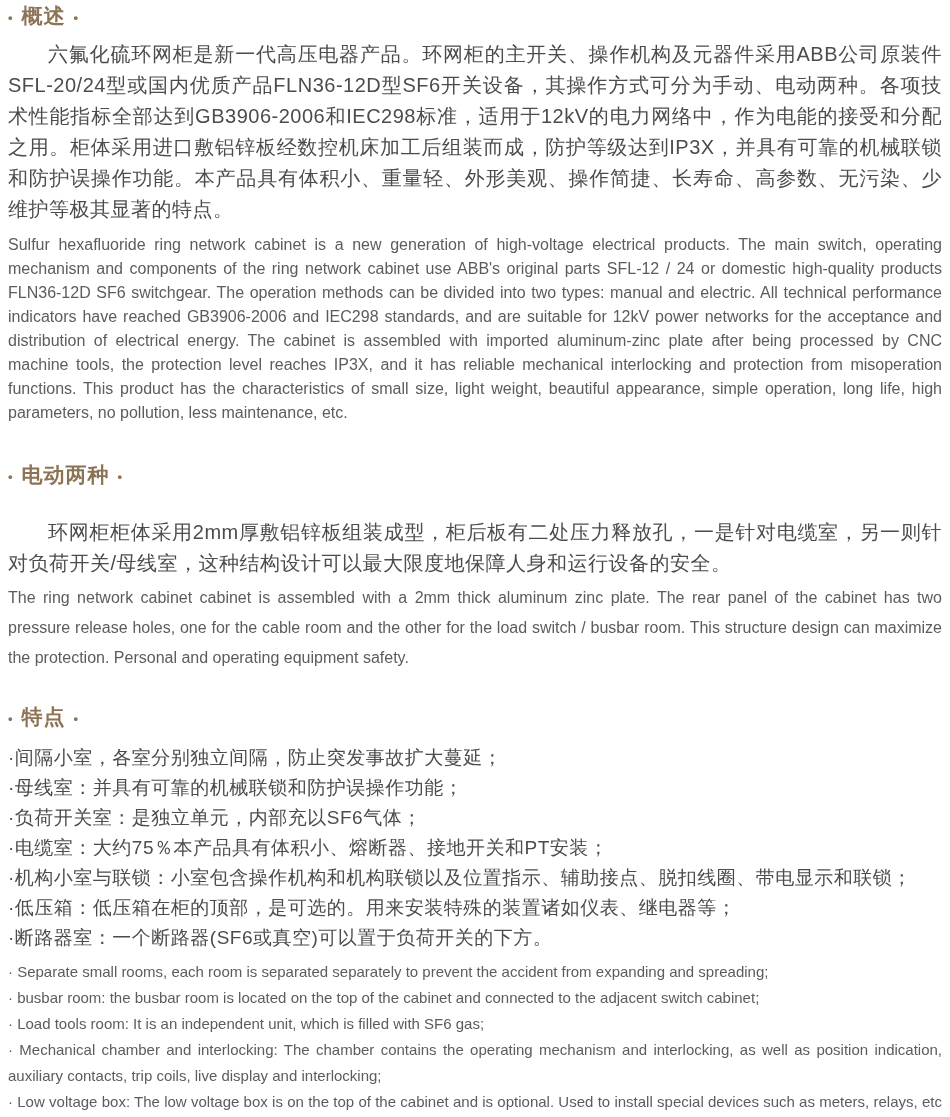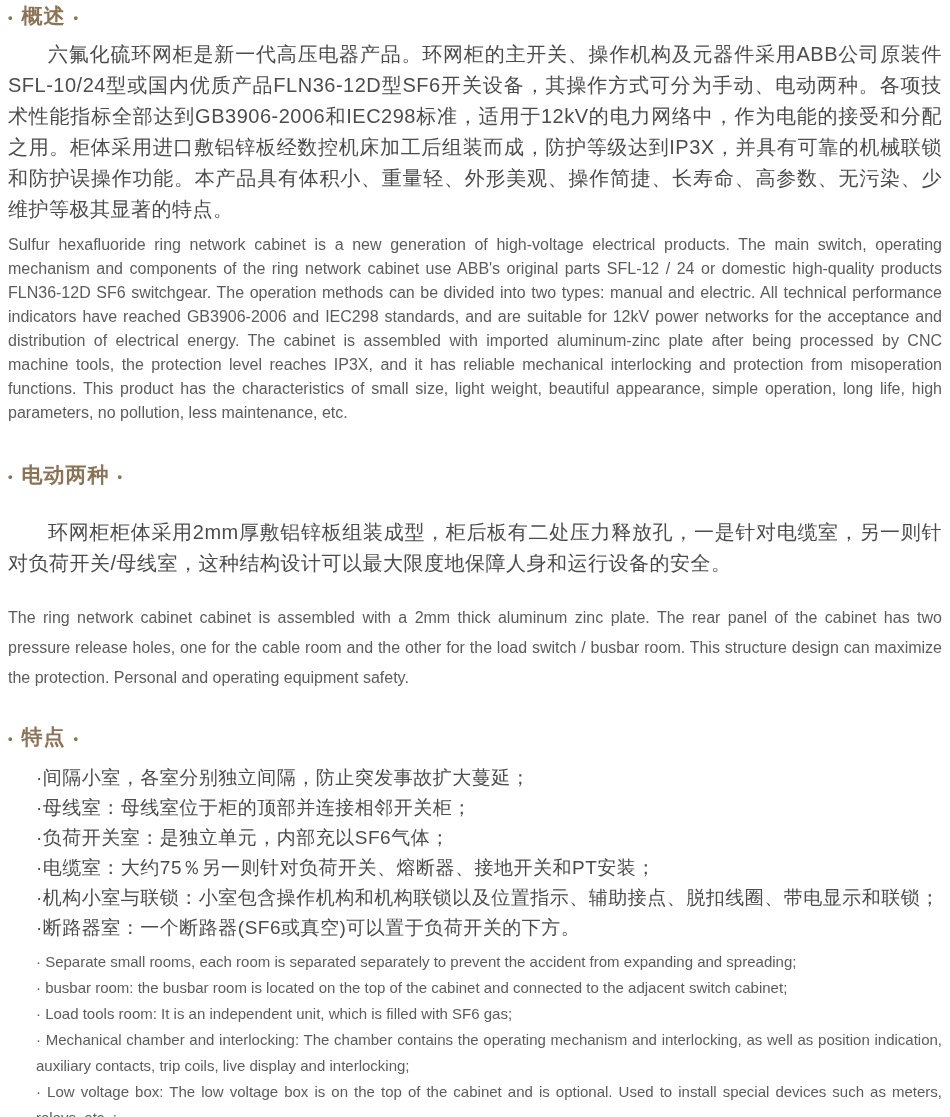--- a/index.html
+++ b/index.html
@@ -43,24 +43,24 @@
   }
   .en-tight { line-height: 24px; }
   .en-loose { line-height: 30px; }
 
   .sec-overview { margin-top: 0; }
   .sec-overview .zh { margin-top: 9px; }
   .sec-overview .en { margin-top: 8px; }
 
   .sec-structure { margin-top: 36px; }
   .sec-structure .zh { margin-top: 28px; }
-  .sec-structure .en { margin-top: 24px; }
+  .sec-structure .en { margin-top: 4px; }
 
   .sec-features { margin-top: 30px; }
-  ul { list-style: none; margin-left: 28px; }
+  ul { list-style: none; }
   .zh-list { margin-top: 12px; }
   .zh-list li {
     color: var(--zh, #4c4c4c);
     font-size: 19px;
     line-height: 30px;
     text-align: justify;
     letter-spacing: 0.5px;
   }
   .en-list { margin-top: 6px; }
   .en-list li {
@@ -74,21 +74,21 @@
 <body>
 
 <main class="page">
 
   <section class="sec sec-overview">
     <h2 class="sec-h">
       <span class="dot">•</span>
       <span class="sec-h-text">概述</span>
       <span class="dot">•</span>
     </h2>
-    <p class="zh para-indent">六氟化硫环网柜是新一代高压电器产品。环网柜的主开关、操作机构及元器件采用ABB公司原装件SFL-10/24型或国内优质产品FLN36-12D型SF6开关设备，其操作方式可分为手动、电动两种。各项技术性能指标全部达到GB3906-2006和IEC298标准，适用于12kV的电力网络中，作为电能的接受和分配之用。柜体采用进口敷铝锌板经数控机床加工后组装而成，防护等级达到IP3X，并具有可靠的机械联锁和防护误操作功能。本产品具有体积小、重量轻、外形美观、操作简捷、长寿命、高参数、无污染、少维护等极其显著的特点。</p>
+    <p class="zh para-indent">六氟化硫环网柜是新一代高压电器产品。环网柜的主开关、操作机构及元器件采用ABB公司原装件SFL-20/24型或国内优质产品FLN36-12D型SF6开关设备，其操作方式可分为手动、电动两种。各项技术性能指标全部达到GB3906-2006和IEC298标准，适用于12kV的电力网络中，作为电能的接受和分配之用。柜体采用进口敷铝锌板经数控机床加工后组装而成，防护等级达到IP3X，并具有可靠的机械联锁和防护误操作功能。本产品具有体积小、重量轻、外形美观、操作简捷、长寿命、高参数、无污染、少维护等极其显著的特点。</p>
     <p class="en en-tight">Sulfur hexafluoride ring network cabinet is a new generation of high-voltage electrical products. The main switch, operating mechanism and components of the ring network cabinet use ABB's original parts SFL-12 / 24 or domestic high-quality products FLN36-12D SF6 switchgear. The operation methods can be divided into two types: manual and electric. All technical performance indicators have reached GB3906-2006 and IEC298 standards, and are suitable for 12kV power networks for the acceptance and distribution of electrical energy. The cabinet is assembled with imported aluminum-zinc plate after being processed by CNC machine tools, the protection level reaches IP3X, and it has reliable mechanical interlocking and protection from misoperation functions. This product has the characteristics of small size, light weight, beautiful appearance, simple operation, long life, high parameters, no pollution, less maintenance, etc.</p>
   </section>
 
   <section class="sec sec-structure">
     <h2 class="sec-h">
       <span class="dot">•</span>
       <span class="sec-h-text">电动两种</span>
       <span class="dot">•</span>
     </h2>
     <p class="zh para-indent">环网柜柜体采用2mm厚敷铝锌板组装成型，柜后板有二处压力释放孔，一是针对电缆室，另一则针对负荷开关/母线室，这种结构设计可以最大限度地保障人身和运行设备的安全。</p>
@@ -96,24 +96,25 @@
   </section>
 
   <section class="sec sec-features">
     <h2 class="sec-h">
       <span class="dot">•</span>
       <span class="sec-h-text">特点</span>
       <span class="dot">•</span>
     </h2>
     <ul class="zh-list">
       <li>·间隔小室，各室分别独立间隔，防止突发事故扩大蔓延；</li>
-      <li>·母线室：母线室位于柜的顶部并连接相邻开关柜；</li>
+      <li>·母线室：并具有可靠的机械联锁和防护误操作功能；</li>
       <li>·负荷开关室：是独立单元，内部充以SF6气体；</li>
-      <li>·电缆室：大约75％另一则针对负荷开关、熔断器、接地开关和PT安装；</li>
+      <li>·电缆室：大约75％本产品具有体积小、熔断器、接地开关和PT安装；</li>
       <li>·机构小室与联锁：小室包含操作机构和机构联锁以及位置指示、辅助接点、脱扣线圈、带电显示和联锁；</li>
+      <li>·低压箱：低压箱在柜的顶部，是可选的。用来安装特殊的装置诸如仪表、继电器等；</li>
       <li>·断路器室：一个断路器(SF6或真空)可以置于负荷开关的下方。</li>
     </ul>
     <ul class="en-list">
       <li>· Separate small rooms, each room is separated separately to prevent the accident from expanding and spreading;</li>
       <li>· busbar room: the busbar room is located on the top of the cabinet and connected to the adjacent switch cabinet;</li>
       <li>· Load tools room: It is an independent unit, which is filled with SF6 gas;</li>
       <li>· Mechanical chamber and interlocking: The chamber contains the operating mechanism and interlocking, as well as position indication, auxiliary contacts, trip coils, live display and interlocking;</li>
       <li>· Low voltage box: The low voltage box is on the top of the cabinet and is optional. Used to install special devices such as meters, relays, etc .;</li>
 
     </ul>

